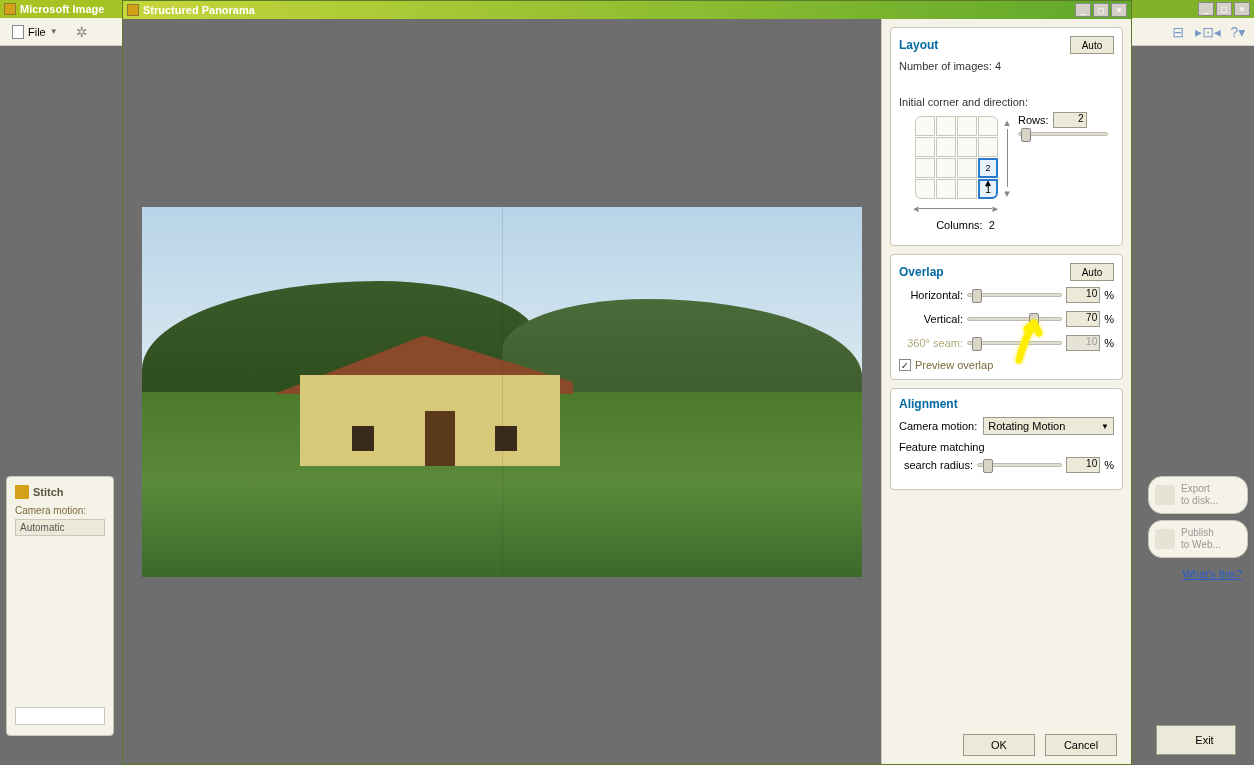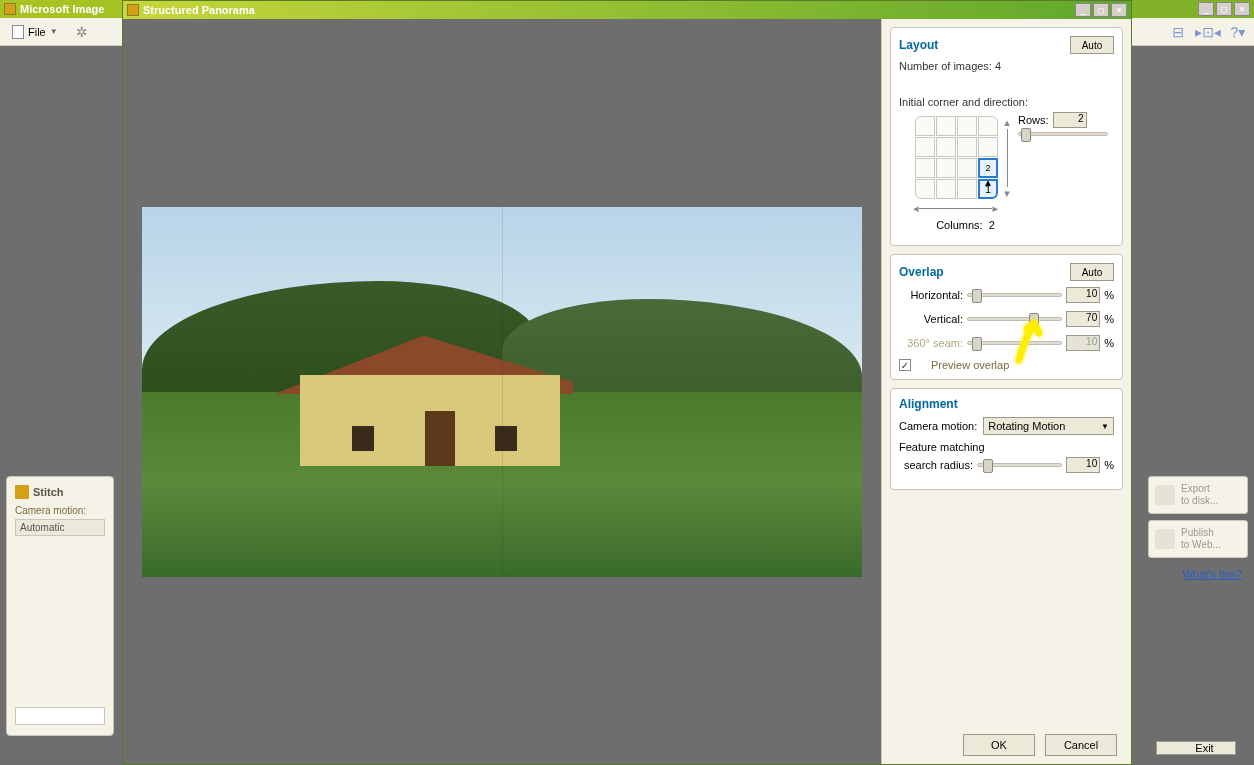--- a/index.html
+++ b/index.html
@@ -26,25 +26,25 @@
 .stitch-panel { position: absolute; left: 6px; top: 476px; width: 108px; height: 260px; background: #f5f2e7; border: 1px solid #c9c6ba; border-radius: 4px; padding: 8px; }
 .stitch-panel .hdr { display: flex; align-items: center; gap: 4px; margin-bottom: 6px; }
 .stitch-panel .hdr-icon { width: 14px; height: 14px; background: #d4a017; }
 .stitch-panel .hdr-title { font-weight: bold; color: #5a5640; }
 .stitch-panel label { color: #7a6a3a; font-size: 10px; display: block; margin-bottom: 3px; }
 .stitch-panel .combo { border: 1px solid #c9c6ba; background: #ece8da; padding: 2px 4px; font-size: 10px; color: #555; }
 .stitch-panel .inputbox { position: absolute; bottom: 10px; left: 8px; right: 8px; height: 18px; border: 1px solid #c9c6ba; background: #fff; }
 
 
 .right-col { position: absolute; right: 6px; top: 476px; width: 100px; display: flex; flex-direction: column; gap: 6px; }
-.right-btn { height: 38px; background: #f5f2e7; border: 1px solid #c9c6ba; border-radius: 3px; display: flex; align-items: center; gap: 6px; padding: 0 6px; color: #999; cursor: pointer; }
+.right-btn { height: 38px; background: #f5f2e7; border: 1px solid #c9c6ba; border-radius: 14px; display: flex; align-items: center; gap: 6px; padding: 0 6px; color: #999; cursor: pointer; }
 .right-btn .ico { width: 20px; height: 20px; background: #e5e2d6; border-radius: 3px; }
 .right-btn .lbl { line-height: 1.2; font-size: 10px; }
 .whats-link { color: #2a5dc7; text-decoration: underline; text-align: right; padding: 4px 6px; cursor: pointer; }
-.exit-btn { position: absolute; right: 18px; bottom: 10px; width: 80px; height: 14px; background: #ece9d8; border: 1px solid #9a9a8a; cursor: pointer; padding-left: 17px; }
+.exit-btn { position: absolute; right: 18px; bottom: 10px; width: 80px; height: 30px; background: #ece9d8; border: 1px solid #9a9a8a; cursor: pointer; padding-left: 17px; }
 
 
 .dialog { position: absolute; left: 122px; top: 0; width: 1010px; height: 765px; background: #ece9d8; border: 1px solid #5a7a2a; }
 .dialog-title { height: 18px; background: linear-gradient(to right, #c6d63a, #5fa82a); display: flex; align-items: center; padding: 0 4px; color: #fff; font-weight: bold; }
 .dialog-title .win-icon { width: 12px; height: 12px; background: #d4a017; margin-right: 4px; border: 1px solid #8a7a2a; }
 .dialog-content { display: flex; height: calc(100% - 18px); }
 
 .canvas { flex: 1; background: #6e6e6e; display: flex; align-items: center; justify-content: center; position: relative; }
 .preview-img { width: 720px; height: 370px; background: #6e6e6e; position: relative; overflow: hidden; }
 .sky { position: absolute; top: 0; left: 0; right: 0; height: 45%; background: linear-gradient(to bottom, #b8d4e8, #d8e8f0); }
@@ -88,21 +88,21 @@
 .radio.checked::after { content: ''; width: 5px; height: 5px; background: #333; border-radius: 50%; }
 .radio-label { font-size: 11px; }
 .radio-label.disabled { color: #999; }
 .col2 { display: flex; gap: 10px; margin-top: 6px; }
 .col2 > div { flex: 1; }
 .col2 .hdr-sm { font-size: 11px; color: #333; margin-bottom: 3px; }
 .sep-vert { width: 1px; background: #d0cdc0; }
 
 .checkbox { width: 12px; height: 12px; border: 1px solid #888; background: #fff; display: flex; align-items: center; justify-content: center; cursor: pointer; }
 .checkbox.checked::after { content: '✓'; font-size: 10px; color: #333; }
-.chk-row { display: flex; align-items: center; gap: 20px; margin-top: 6px; color: #7a6a3a; }
+.chk-row { display: flex; align-items: center; gap: 4px; margin-top: 6px; color: #7a6a3a; }
 
 .overlap-row { display: flex; align-items: center; gap: 4px; margin-bottom: 8px; }
 .overlap-row .lbl { width: 64px; text-align: right; font-size: 11px; }
 .overlap-row .lbl.disabled { color: #b0a878; }
 .overlap-row .pct { font-size: 11px; }
 
 .align-row { display: flex; align-items: center; gap: 6px; margin-bottom: 6px; }
 .combo-box { flex: 1; border: 1px solid #9a9a8a; background: #ece9d8; padding: 2px 4px; display: flex; justify-content: space-between; align-items: center; cursor: pointer; font-size: 11px; }
 .combo-box .arr { font-size: 8px; }
 

